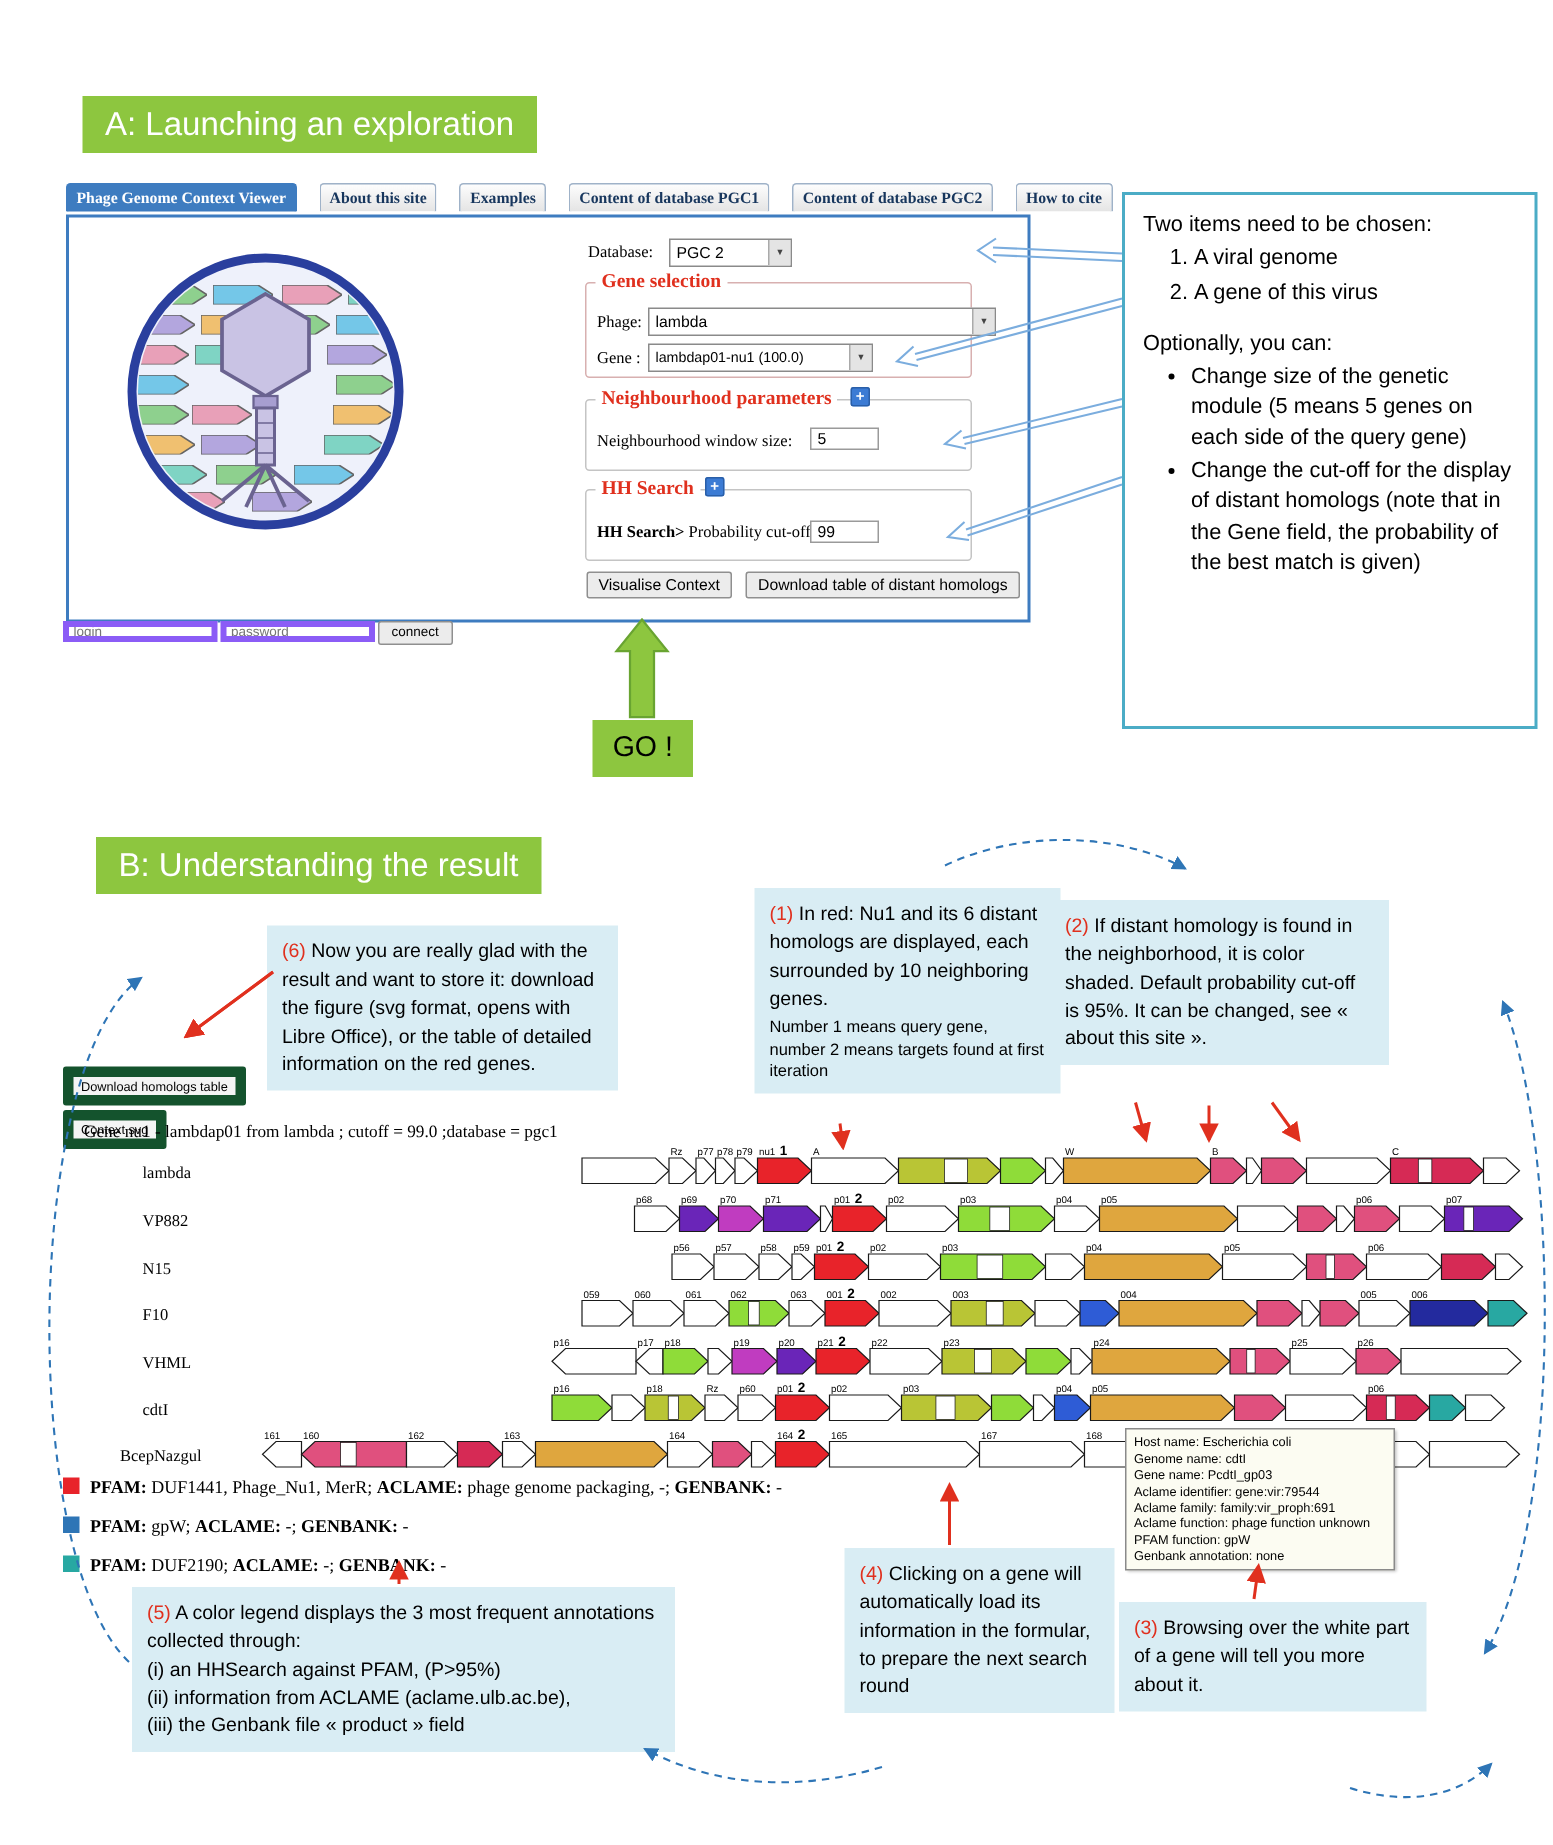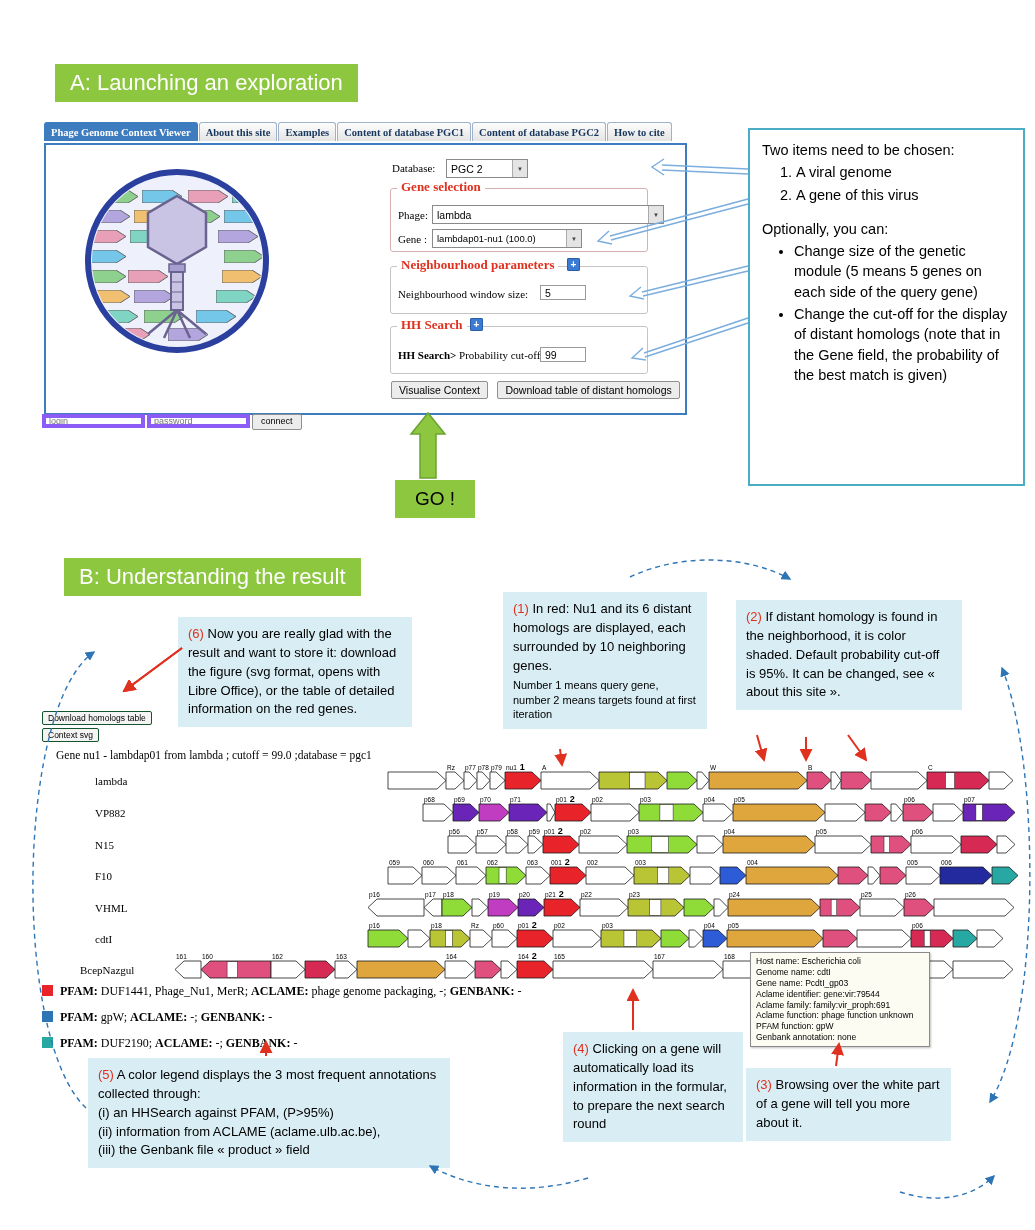--- a/index.html
+++ b/index.html
@@ -1,18 +1,18 @@
 <!DOCTYPE html>
 <html><head>
 <meta charset="utf-8">
 <style>
   html,body{margin:0;padding:0;background:#fff;}
   #canvas{position:relative;width:1035px;height:1230px;background:#fff;overflow:hidden;font-family:"Liberation Sans",sans-serif;}
   .banner{position:absolute;background:#8dc63f;color:#fff;font-size:22px;padding:6px 15px;white-space:nowrap;font-family:"Liberation Sans",sans-serif;}
-  .tabbar{position:absolute;left:44px;top:122px;display:flex;align-items:flex-end;gap:1px;}
+  .tabbar{position:absolute;left:44px;top:122px;display:flex;align-items:flex-end;gap:15px;}
   .tab{background:linear-gradient(#fdfdfd,#e4e4e4);border:1px solid #9fb2c8;border-bottom:none;color:#17365d;
        font-family:"Liberation Serif",serif;font-weight:bold;font-size:10.5px;padding:4px 6px 3px;border-radius:3px 3px 0 0;white-space:nowrap;}
   .tab.active{background:#3e7cc0;color:#fff;border-color:#3e7cc0;}
   .browser{position:absolute;left:44px;top:143px;width:639px;height:268px;border:2px solid #3e7cc0;background:#fff;}
   .phage{position:absolute;left:84px;top:168px;}
   .flabel{position:absolute;font-family:"Liberation Serif",serif;font-size:11px;color:#000;white-space:nowrap;}
   .fieldset{position:absolute;border:1px solid #c4c4c4;border-radius:3px;background:#fff;}
   .fieldset .legend{position:absolute;top:-10px;left:6px;background:#fff;padding:0 4px;color:#e0301e;font-weight:bold;
        font-family:"Liberation Serif",serif;font-size:13px;white-space:nowrap;}
   .plus{position:absolute;width:13px;height:13px;background:#3b7bd4;color:#fff;font-size:10px;font-weight:bold;text-align:center;
@@ -20,21 +20,21 @@
   .select{position:absolute;border:1px solid #8a8a8a;background:#fff;height:17px;font-size:10.5px;display:flex;align-items:center;
        padding:0 18px 0 4px;white-space:nowrap;overflow:hidden;}
   .select .caret{position:absolute;right:0;top:0;bottom:0;width:14px;background:#e4e4e4;border-left:1px solid #aaa;font-size:6px;
        display:flex;align-items:center;justify-content:center;color:#444;}
   .tinput{position:absolute;border:1px solid #9a9a9a;height:15px;font-size:10.5px;padding:0 4px;font-family:"Liberation Sans",sans-serif;box-sizing:border-box;}
   .btn{display:inline-block;background:#ececec;border:1px solid #8f8f8f;border-radius:2px;font-size:10.5px;padding:2px 7px;color:#000;margin-right:5px;white-space:nowrap;}
   .note{position:absolute;background:#d9edf4;padding:8px 10px;font-size:13px;line-height:1.45;color:#000;font-family:"Liberation Sans",sans-serif;}
   .note .rednum{color:#e0301e;}
   .note .note-sub{font-size:11px;line-height:1.3;margin-top:3px;}
   .pre{white-space:pre-line;}
-  .mini-btn{display:block;width:max-content;background:#f4f4f4;border:1px solid #14532d;border-radius:2px;font-size:8.5px;padding:1px 5px;margin-bottom:3px;color:#000;}
+  .mini-btn{display:block;width:max-content;background:#f4f4f4;border:7px solid #14532d;border-radius:2px;font-size:8.5px;padding:1px 5px;margin-bottom:3px;color:#000;}
   .caption{position:absolute;font-family:"Liberation Serif",serif;font-size:11.5px;color:#000;white-space:nowrap;}
   .legend-row{margin-bottom:11px;font-family:"Liberation Serif",serif;font-size:12px;white-space:nowrap;}
   .legend-row .swatch{display:inline-block;width:11px;height:11px;margin-right:7px;vertical-align:-1px;}
   .tooltip{position:absolute;background:#fcfcf2;border:1px solid #8a8a8a;padding:3px 5px;font-size:8.5px;line-height:1.28;
        font-family:"Liberation Sans",sans-serif;box-shadow:1px 1px 2px rgba(0,0,0,.25);}
   .gobox{position:absolute;background:#8dc63f;color:#000;font-size:19px;display:flex;align-items:center;justify-content:center;}
   .info-box{position:absolute;border:2px solid #4bacc6;background:#fff;padding:10px 12px;font-size:14.5px;line-height:1.4;color:#000;}
   .info-box ol{margin:2px 0 0 0;padding-left:34px;}
   .info-box ul{margin:2px 0 0 0;padding-left:32px;}
   .info-box li{margin-bottom:2px;}
@@ -156,21 +156,21 @@
         <li>A viral genome</li>
         <li>A gene of this virus</li>
       </ol>
     <div style="margin-top:14px;">Optionally, you can:</div>
     <ul>
         <li>Change size of the genetic module (5 means 5 genes on each side of the query gene)</li>
         <li>Change the cut-off for the display of distant homologs (note that in the Gene field, the probability of the best match is given)</li>
       </ul>
   </div>
 
-  <div class="gobox" style="left:395px;top:480px;width:80px;height:38px;">GO !</div>
+  <div class="gobox" style="left:395px;top:480px;width:67px;height:38px;">GO !</div>
 
   <div class="banner" style="left:64px;top:558px;">B: Understanding the result</div>
 
   <div style="position:absolute;left:42px;top:711px;">
       <div class="mini-btn">Download homologs table</div>
       <div class="mini-btn">Context svg</div>
     </div>
   <div class="caption" style="left:56px;top:749px;">Gene nu1 - lambdap01 from lambda ; cutoff = 99.0 ;database = pgc1</div>
 
   <svg id="genemap" width="1035" height="232" style="position:absolute;left:0;top:760px;">
@@ -400,21 +400,21 @@
       <div class="legend-row"><span class="swatch" style="background: rgb(40, 168, 162);"></span><span style="font-weight: bold;">PFAM:</span><span> DUF2190; </span><span style="font-weight: bold;">ACLAME:</span><span> -; </span><span style="font-weight: bold;">GENBANK:</span><span> -</span></div>
     </div>
 
   <div class="note" style="left:178px;top:617px;width:214px;">
     <span class="rednum">(6)</span><span> Now you are really glad with the result and want to store it: download the figure (svg format, opens with Libre Office), or the table of detailed information on the red genes.</span>
   </div>
   <div class="note" style="left:503px;top:592px;width:184px;">
     <span class="rednum">(1)</span><span> In red: Nu1 and its 6 distant homologs are displayed, each surrounded by 10 neighboring genes.</span>
     <div class="note-sub">Number 1 means query gene, number 2 means targets found at first iteration</div>
   </div>
-  <div class="note" style="left:736px;top:600px;width:206px;">
+  <div class="note" style="left:700px;top:600px;width:206px;">
     <span class="rednum">(2)</span><span> If distant homology is found in the neighborhood, it is color shaded. Default probability cut-off is 95%. It can be changed, see « about this site ».</span>
   </div>
   <div class="note" style="left:88px;top:1058px;width:342px;">
     <span class="rednum">(5)</span><span class="pre"> A color legend displays the 3 most frequent annotations collected through:
  (i) an HHSearch against PFAM, (P&gt;95%)
  (ii) information from ACLAME (aclame.ulb.ac.be),
 (iii) the Genbank file « product » field</span>
   </div>
   <div class="note" style="left:563px;top:1032px;width:160px;">
     <span class="rednum">(4)</span><span> Clicking on a gene will automatically load its information in the formular, to prepare the next search round</span>

